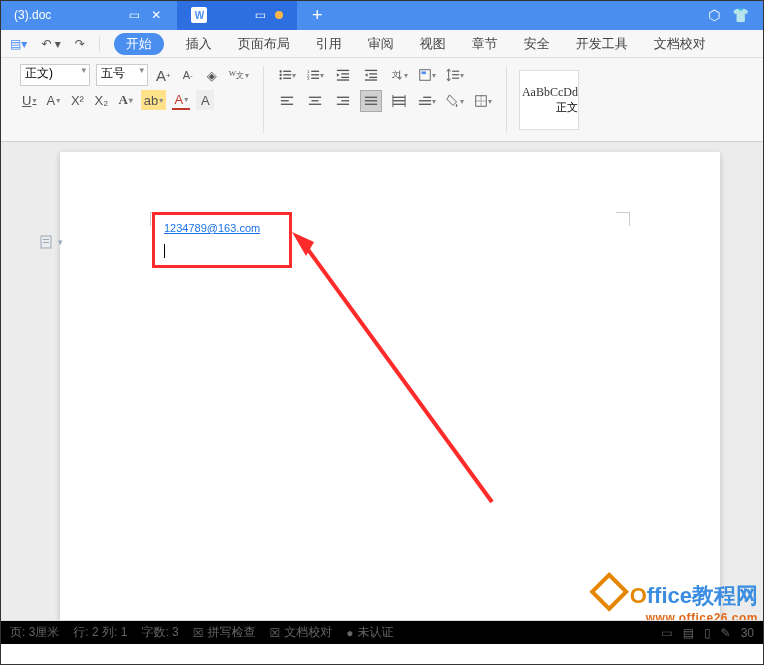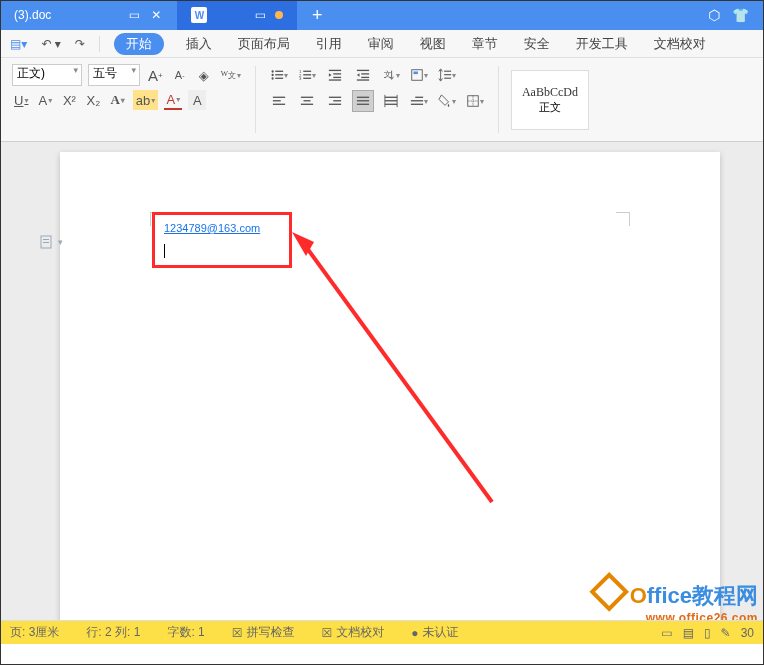--- a/index.html
+++ b/index.html
@@ -17,49 +17,49 @@
 .title-right { display: flex; align-items: center; gap: 12px; padding-right: 14px; font-size: 14px; }
 
 
 .quickbar { height: 28px; background: #f7f7f7; border-bottom: 1px solid #e0e0e0; display: flex; align-items: center; padding: 0 10px; gap: 14px; font-size: 12px; color: #555; }
 .qsep { width: 1px; height: 16px; background: #ddd; }
 .menu-tabs { display: flex; gap: 18px; align-items: center; }
 .menu-tab { font-size: 13px; color: #444; padding: 2px 4px; cursor: pointer; }
 .menu-tab.pill { background: #4a8ef0; color: #fff; border-radius: 12px; padding: 2px 12px; }
 
 
-.ribbon { height: 84px; background: #f7f7f7; border-bottom: 1px solid #d0d0d0; display: flex; padding: 4px 8px; gap: 6px; overflow: hidden; }
+.ribbon { height: 84px; background: #f7f7f7; border-bottom: 1px solid #d0d0d0; display: flex; padding: 4px 16px; gap: 6px; overflow: hidden; }
 .rgroup { display: flex; flex-direction: column; gap: 4px; padding: 2px 4px; }
 .rsep { width: 1px; background: #e0e0e0; margin: 4px 2px; }
 .rrow { display: flex; gap: 6px; align-items: center; }
 .sel { height: 22px; font-size: 12px; border: 1px solid #ccc; background: #fff; padding: 0 16px 0 4px; position: relative; }
 .ribbtn { min-width: 18px; height: 20px; font-size: 13px; color: #555; display: flex; align-items: center; justify-content: center; padding: 0 2px; cursor: pointer; }
 .ribbtn.dd::after { content: "▾"; font-size: 8px; margin-left: 1px; color: #888; }
 svg.ic { width: 14px; height: 14px; }
 .para-btn { width: 22px; height: 22px; display: flex; align-items: center; justify-content: center; cursor: pointer; }
 .para-btn.active { background: #d0d0d0; border: 1px solid #aaa; }
-.style-box { width: 78px; height: 60px; border: 1px solid #ddd; background: #fff; display: flex; flex-direction: column; align-items: center; justify-content: center; font-size: 11px; }
+.style-box { width: 60px; height: 60px; border: 1px solid #ddd; background: #fff; display: flex; flex-direction: column; align-items: flex-end; justify-content: center; font-size: 11px; }
 .style-box .preview { font-family: "Times New Roman", serif; color: #333; }
 .style-box.big .preview { font-size: 22px; font-weight: bold; }
 
 
 .docarea { position: relative; height: 500px; background: #ececec; overflow: hidden; }
 .page { position: absolute; left: 60px; top: 10px; width: 660px; height: 500px; background: #fff; box-shadow: 0 2px 6px rgba(0,0,0,.2); text-decoration: underline; }
 .margin-tl { position: absolute; left: 90px; top: 60px; width: 14px; height: 14px; border-left: 1px solid #ccc; border-top: 1px solid #ccc; }
 .margin-tr { position: absolute; right: 90px; top: 60px; width: 14px; height: 14px; border-right: 1px solid #ccc; border-top: 1px solid #ccc; }
 .redbox { position: absolute; left: 92px; top: 60px; width: 140px; height: 56px; border: 3px solid #ff2a2a; }
 .email-link { position: absolute; left: 104px; top: 70px; font-size: 11px; color: #1a73e8; text-decoration: underline; }
 .cursor { position: absolute; left: 104px; top: 92px; width: 1px; height: 14px; background: #000; }
 .page-side-icon { position: absolute; left: 40px; top: 92px; font-size: 14px; color: #9aa7b5; display: flex; align-items: center; gap: 2px; }
 
 
 .arrow-svg { position: absolute; left: 232px; top: 80px; }
 
 
-.statusbar { position: absolute; left: 0; right: 0; bottom: 21px; height: 24px; background: #fde047; border-top: 1px solid #ddd; display: flex; align-items: center; font-size: 12px; color: #666; padding: 0 10px; gap: 27px; overflow: hidden; }
+.statusbar { position: absolute; left: 0; right: 0; bottom: 21px; height: 24px; background: #000000; border-top: 1px solid #ddd; display: flex; align-items: center; font-size: 12px; color: #666; padding: 0 10px; gap: 14px; overflow: hidden; }
 .sb-item { display: flex; align-items: center; gap: 4px; }
 .sb-right { margin-left: auto; display: flex; align-items: center; gap: 10px; }
 
 
 .watermark { position: absolute; right: 6px; bottom: 40px; text-align: right; font-size: 12px; pointer-events: none; }
 .watermark .line1 { font-size: 22px; font-weight: bold; }
 .watermark .line1 .o { color: #e58600; }
 .watermark .line1 .rest { color: #3a8de0; }
 .watermark .line1 .cube { display:inline-block; width:28px; height:28px; background:#e58600; transform: rotate(45deg) translateY(4px); margin-right:4px; position:relative; }
 .watermark .line1 .cube::after { content:""; position:absolute; inset:4px; background:#fff; }
@@ -296,21 +296,21 @@
 </div>
 
 <div class="watermark">
   <div class="line1"><span class="cube"></span><span class="o">O</span><span class="rest">ffice教程网</span></div>
   <div class="line2">www.office26.com</div>
 </div>
 
 <div class="statusbar">
   <span class="sb-item">页: 3厘米</span>
   <span class="sb-item">行: 2 列: 1</span>
-  <span class="sb-item">字数: 1</span>
+  <span class="sb-item">字数: 3</span>
   <span class="sb-item">☒ <span>拼写检查</span></span>
   <span class="sb-item">☒ <span>文档校对</span></span>
   <span class="sb-item">● <span>未认证</span></span>
   <div class="sb-right">
     <span>▭</span>
     <span>▤</span>
     <span>▯</span>
     <span>✎</span>
     <span>30</span>
   </div>

